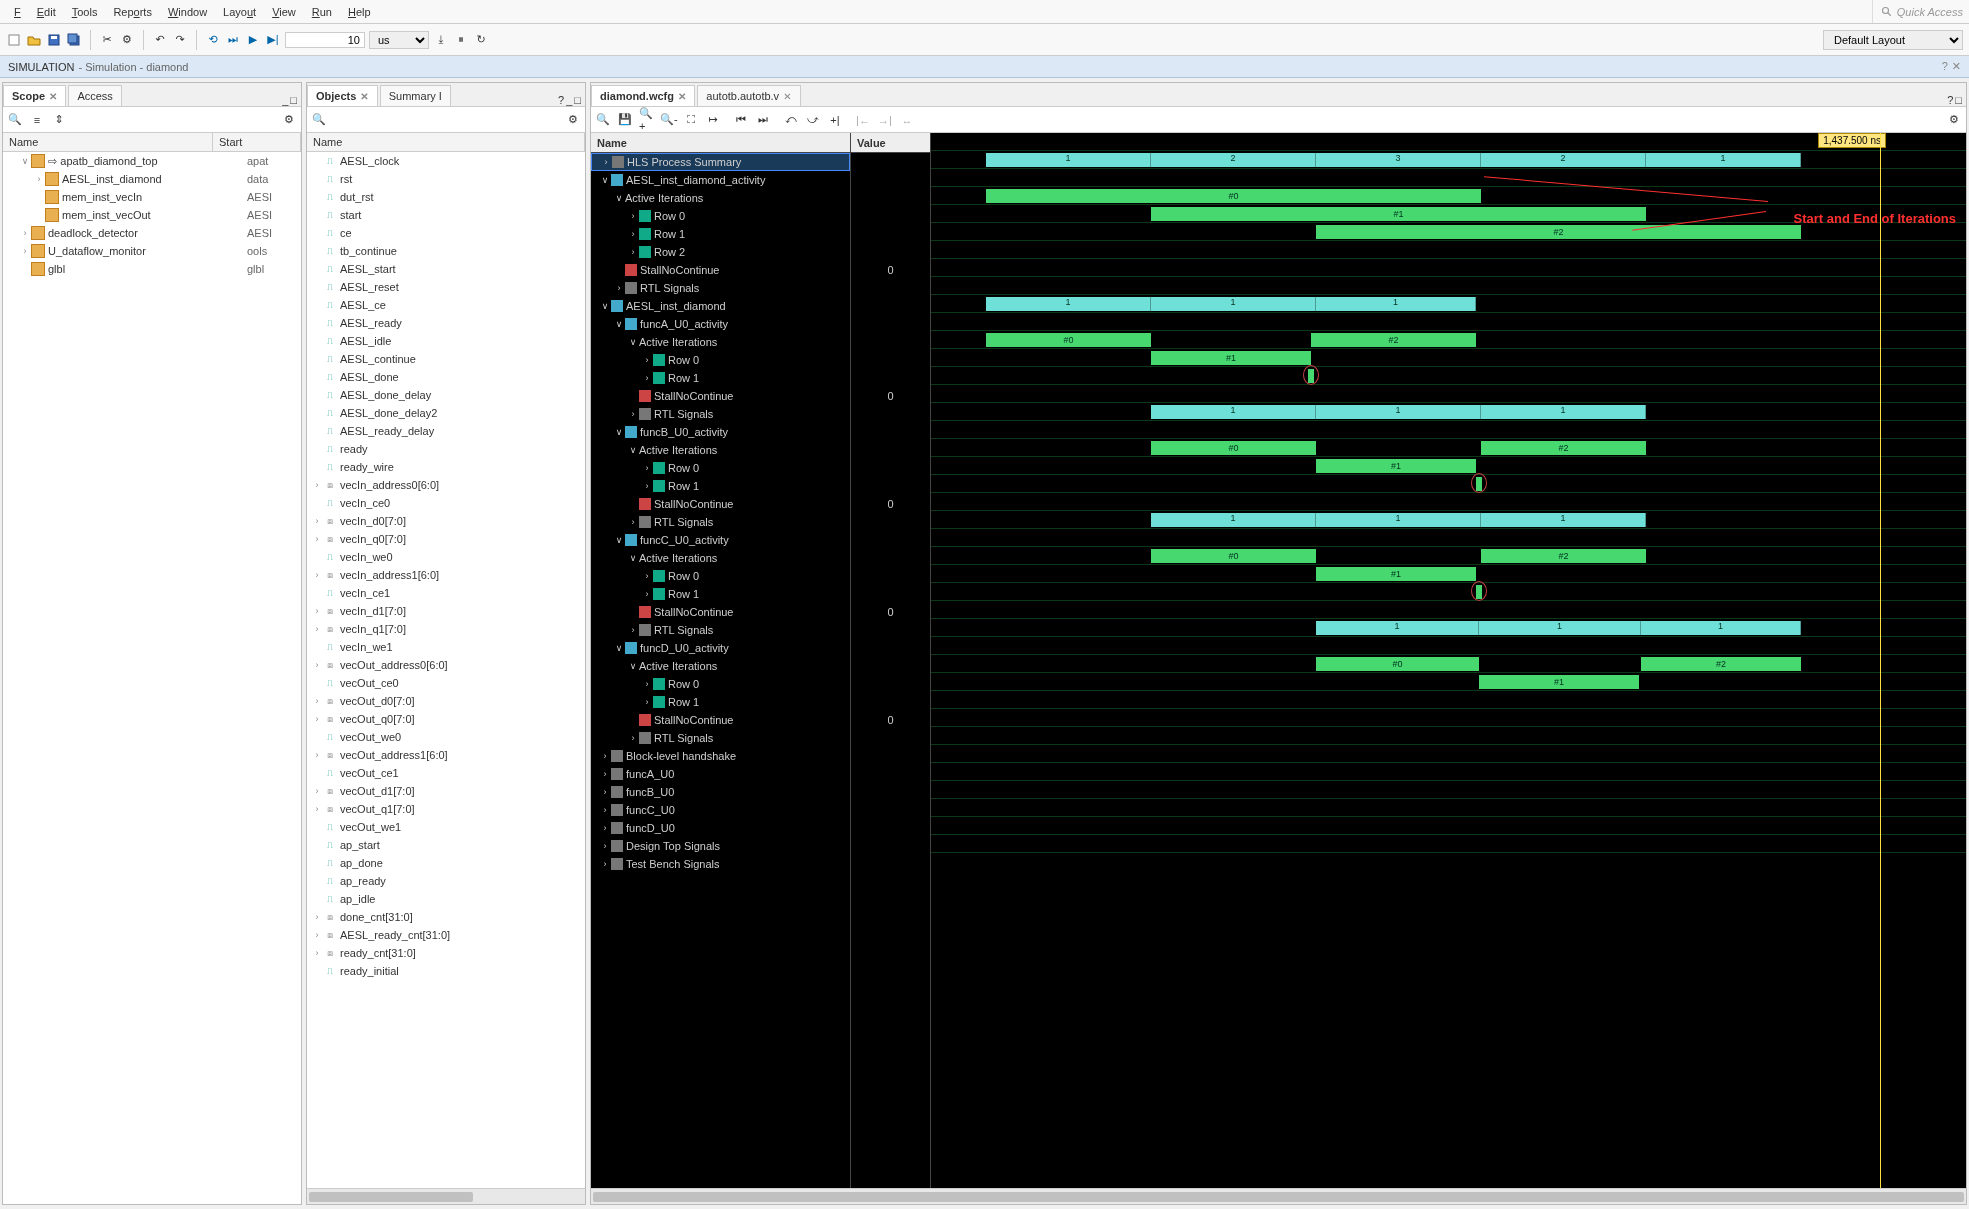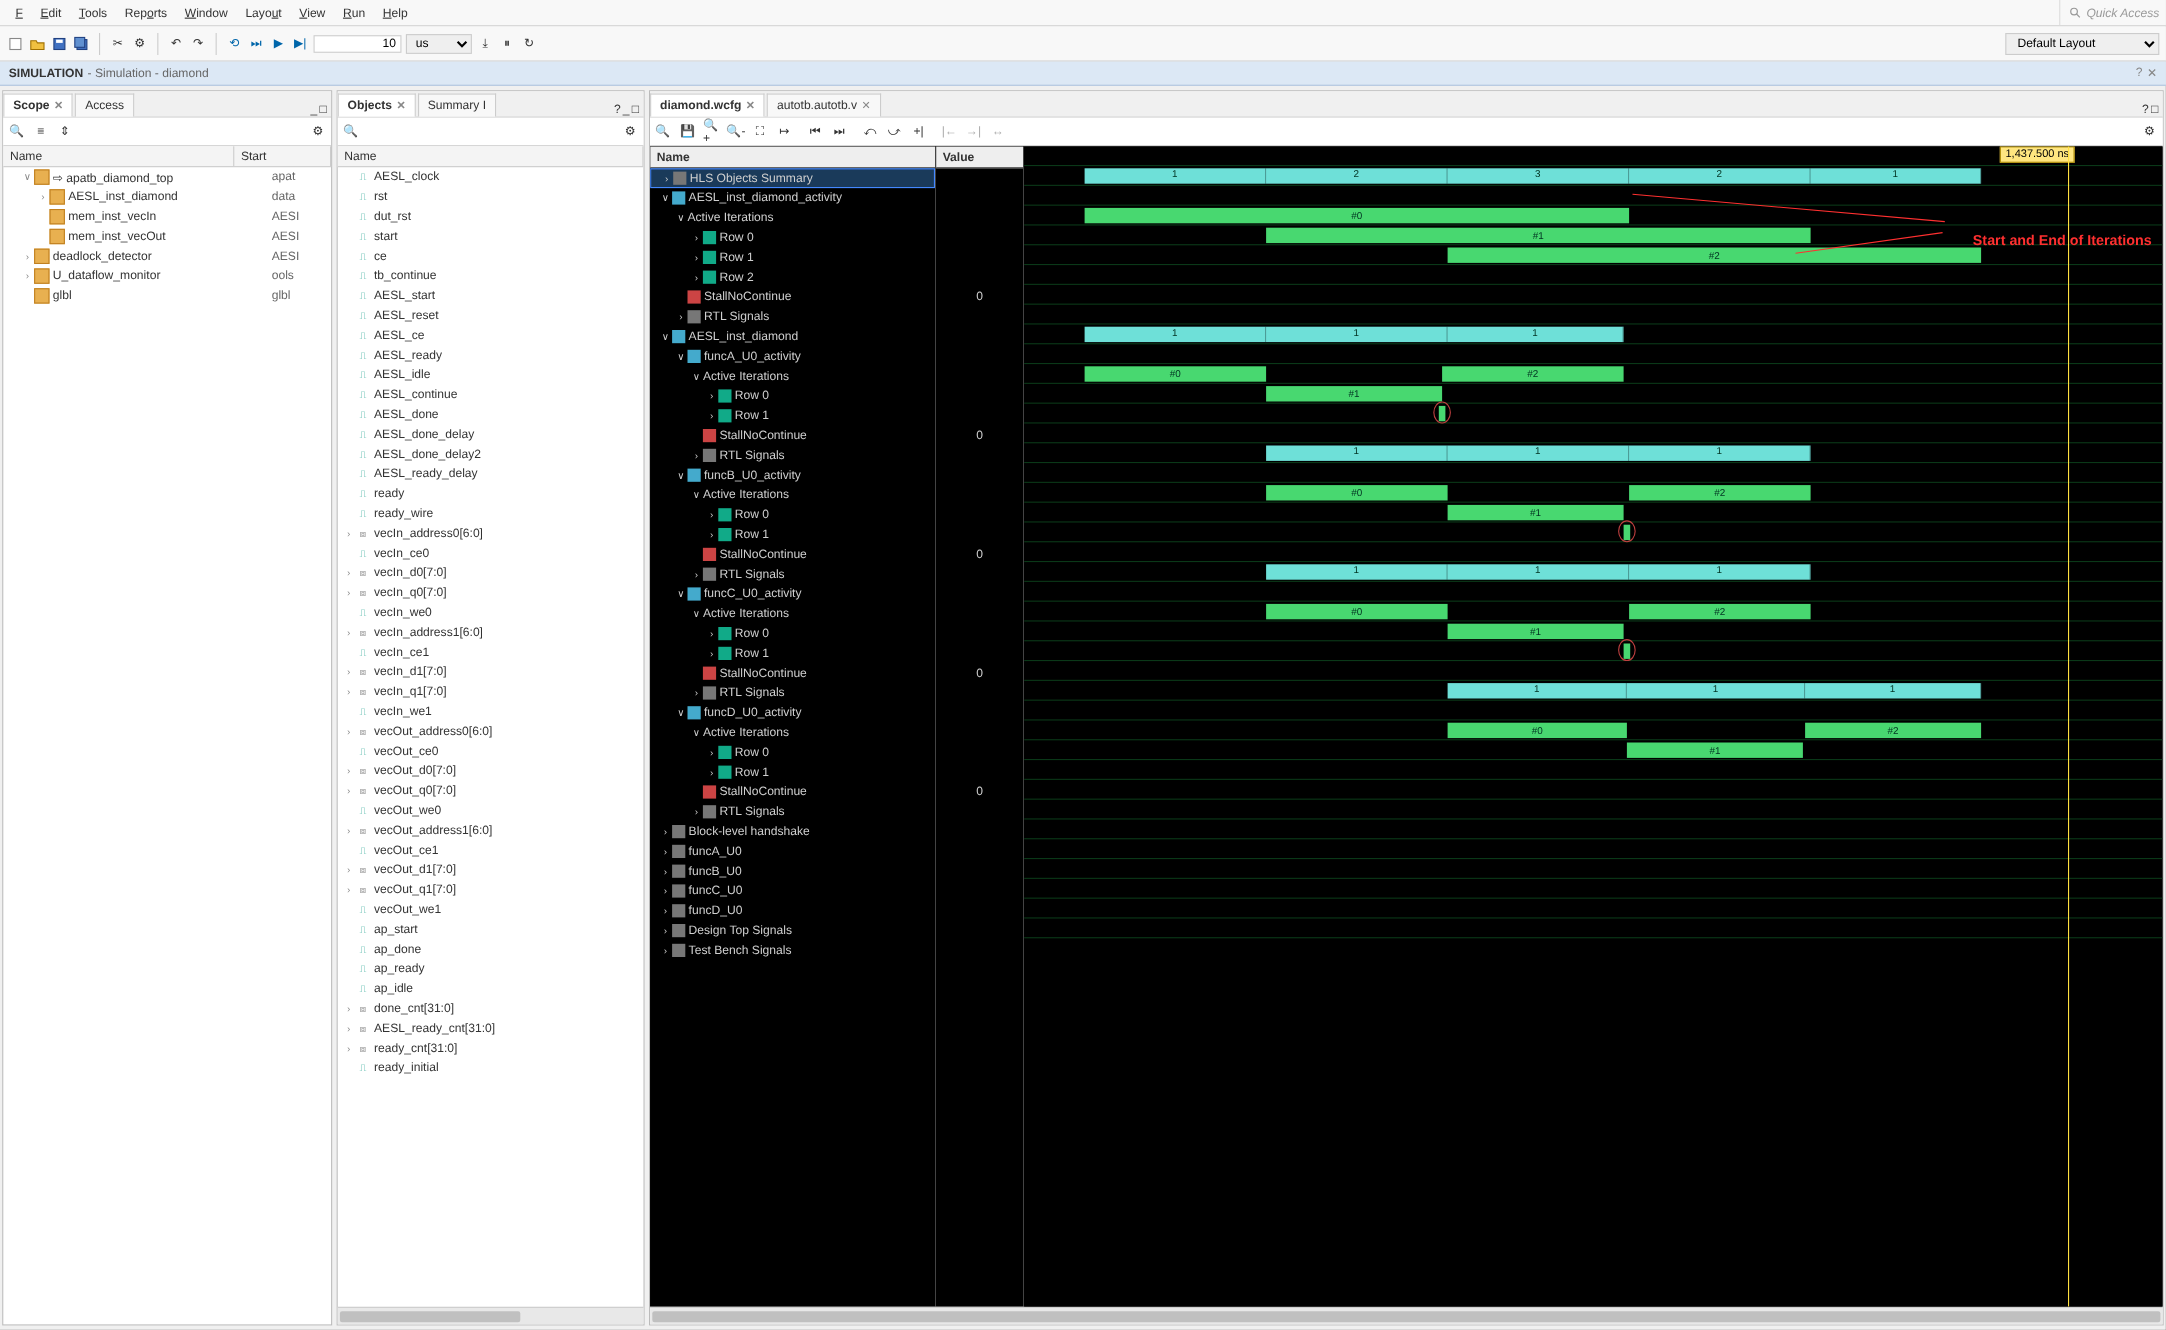--- a/index.html
+++ b/index.html
@@ -9,21 +9,21 @@
 .menubar .menuitem u { text-decoration: underline; }
 .quickaccess { display: flex; align-items: center; margin-left: auto; color: #999; font-style: italic; padding-left: 8px; border-left: 1px solid #ddd; height: 100%; }
 .quickaccess svg { width: 12px; height: 12px; margin-right: 4px; }
 .toolbar { display: flex; align-items: center; height: 32px; background: #f8f8f8; border-bottom: 1px solid #ccc; padding: 0 6px; gap: 4px; }
 .toolbar .sep { width: 1px; height: 20px; background: #ccc; margin: 0 4px; }
 .tbicon { width: 16px; height: 16px; display: flex; align-items: center; justify-content: center; cursor: pointer; }
 .tinput { width: 80px; text-align: right; border: 1px solid #ccc; padding: 1px 4px; font-size: 11px; }
 .tselect { width: 60px; border: 1px solid #ccc; padding: 1px 4px; font-size: 11px; }
 .layoutselect { border: 1px solid #ccc; padding: 2px 6px; font-size: 11px; width: 140px; margin-left: auto; }
 .perspective-bar { background: #dce8f5; border-bottom: 1px solid #b0c4de; height: 22px; display: flex; align-items: center; padding: 0 8px; font-size: 11px; }
-.perspective-bar .title { font-weight: bold; color: #333; }
+.perspective-bar .title { font-weight: normal; color: #333; }
 .perspective-bar .sub { color: #666; margin-left: 4px; }
 .perspective-bar .right { margin-left: auto; display: flex; gap: 4px; }
 .main { display: flex; height: calc(100% - 78px); }
 .panel { border: 1px solid #bbb; background: #fff; display: flex; flex-direction: column; margin: 4px 2px; }
 .panel-scope { width: 300px; }
 .panel-objects { width: 280px; }
 .panel-wave { flex: 1; }
 .tabbar { display: flex; background: #f0f0f0; border-bottom: 1px solid #ccc; height: 24px; align-items: flex-end; }
 .tab { padding: 4px 8px; background: #f8f8f8; border: 1px solid #ccc; border-bottom: none; margin-right: 2px; display: flex; align-items: center; gap: 4px; font-size: 11px; }
 .tab.active { background: #fff; font-weight: bold; }
@@ -512,21 +512,21 @@
       <span class="tbicon right">⚙</span>
     </div>
     <div class="wave-body">
       <div class="wave-names">
         <div class="wv-hdr">Name</div>
         <div id="wave-names-list">
             <div class="wrow" style="background: rgb(26, 58, 90); border: 1px solid rgb(68, 136, 255);">
               <span style="width:4px"></span>
               <span class="exp">›</span>
               <span class="wicon grey"></span>
-              <span>HLS Objects Summary</span>
+              <span>HLS Process Summary</span>
             </div>
             <div class="wrow">
               <span style="width:4px"></span>
               <span class="exp">∨</span>
               <span class="wicon blue"></span>
               <span>AESL_inst_diamond_activity</span>
             </div>
             <div class="wrow">
               <span style="width:18px"></span>
               <span class="exp">∨</span>

